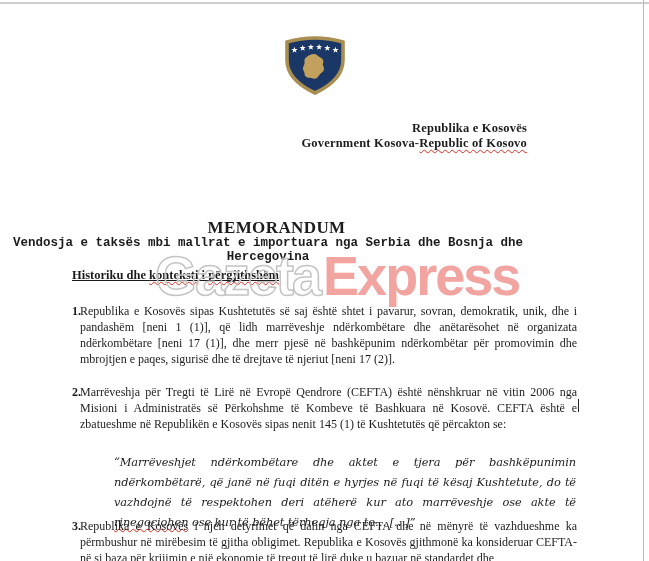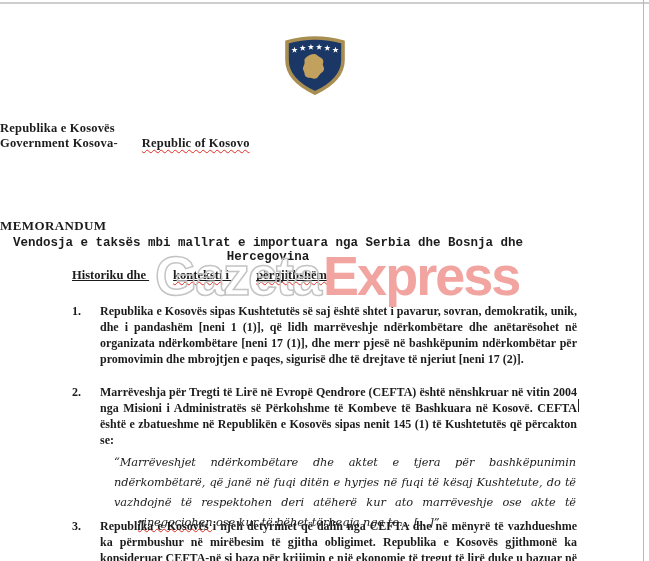--- a/index.html
+++ b/index.html
@@ -11,35 +11,34 @@
     font-family: "Liberation Serif", serif;
     color: #1c1c1c;
   }
   .top-border  { position: absolute; top: 2px; left: 0; width: 649px; height: 2px; background: #cdcdcd; }
   .right-border{ position: absolute; top: 0; left: 643px; width: 1px; height: 561px; background: #b8b8b8; }
 
   .emblem { position: absolute; left: 283px; top: 32px; }
 
   .letterhead {
     position: absolute; top: 121px; left: 0; width: 527px;
-    text-align: left; font-weight: bold; font-size: 12.5px; line-height: 15px;
+    text-align: right; font-weight: bold; font-size: 12.5px; line-height: 15px;
     letter-spacing: 0.2px;
   }
   .sq {
     text-decoration-line: underline;
     text-decoration-style: wavy;
     text-decoration-color: #e02b20;
     text-decoration-thickness: 1px;
     text-underline-offset: 2px;
     text-decoration-skip-ink: none;
-    margin-left: 24px;
   }
   .doc-title {
     position: absolute; top: 218px; left: 0; width: 553px;
-    font-weight: bold; font-size: 13px; letter-spacing: 0.4px;
+    text-align: center; font-weight: bold; font-size: 17px; letter-spacing: 0.4px;
   }
   .doc-subtitle {
     position: absolute; top: 236px; left: 0; width: 536px;
     text-align: center; font-weight: bold; font-size: 12.5px; font-family: Liberation Mono, monospace;
   }
   .section-heading {
     position: absolute; top: 268px; left: 72px;
     font-weight: bold; font-size: 12.5px;
   }
   .solid-underline { text-decoration: underline; text-decoration-skip-ink: none; }
@@ -53,21 +52,21 @@
     pointer-events: none; z-index: 5;
   }
   .wm-outline { color: transparent; -webkit-text-stroke: 1.5px #c4c4c4; }
   .wm-solid   { color: #f2a5a0; margin-left: 3px; }
 
   .para {
     position: absolute; left: 72px; width: 505px;
     font-size: 12px; line-height: 16px; text-align: justify;
   }
   .para .num { position: absolute; left: 0; top: 0; font-weight: bold; }
-  .para .ptext { margin-left: 28px; font-weight: bold; }
+  .para .ptext { margin-left: 8px; }
   .p1 { top: 303px; }
   .p2 { top: 384px; }
   .p3 { top: 518px; }
 
   .quote {
     position: absolute; left: 114px; top: 452px; width: 462px;
     font-family: "DejaVu Serif", serif;
     font-style: italic; font-size: 11.4px; line-height: 20px;
     text-align: justify; letter-spacing: -0.1px;
   }
@@ -118,21 +117,21 @@
     <span class="wm-outline">Gazeta</span><span class="wm-solid">Express</span>
   </div>
 
   <div class="para p1">
     <span class="num">1.</span>
     <div class="ptext">Republika e Kosovës sipas Kushtetutës së saj është shtet i pavarur, sovran, demokratik, unik, dhe i pandashëm [neni 1 (1)], që lidh marrëveshje ndërkombëtare dhe anëtarësohet në organizata ndërkombëtare [neni 17 (1)], dhe merr pjesë në bashkëpunim ndërkombëtar për promovimin dhe mbrojtjen e paqes, sigurisë dhe të drejtave të njeriut [neni 17 (2)].</div>
   </div>
 
   <div class="para p2">
     <span class="num">2.</span>
-    <div class="ptext">Marrëveshja për Tregti të Lirë në Evropë Qendrore (CEFTA) është nënshkruar në vitin 2004 nga Misioni i Administratës së Përkohshme të Kombeve të Bashkuara në Kosovë. CEFTA është e zbatueshme në Republikën e Kosovës sipas nenit 145 (1) të Kushtetutës që përcakton se:</div>
+    <div class="ptext">Marrëveshja për Tregti të Lirë në Evropë Qendrore (CEFTA) është nënshkruar në vitin 2006 nga Misioni i Administratës së Përkohshme të Kombeve të Bashkuara në Kosovë. CEFTA është e zbatueshme në Republikën e Kosovës sipas nenit 145 (1) të Kushtetutës që përcakton se:</div>
   </div>
 
   <div class="caret"></div>
 
   <div class="quote">
     <span>“Marrëveshjet ndërkombëtare dhe aktet e tjera për bashkëpunimin ndërkombëtarë, që janë në fuqi ditën e hyrjes në fuqi të kësaj Kushtetute, do të vazhdojnë të respektohen deri atëherë kur ato marrëveshje ose akte të </span><span class="sq">rinegociohen</span><span> ose kur të bëhet tërheqja nga to… […]”</span>
   </div>
 
   <div class="para p3">
     <span class="num">3.</span>

